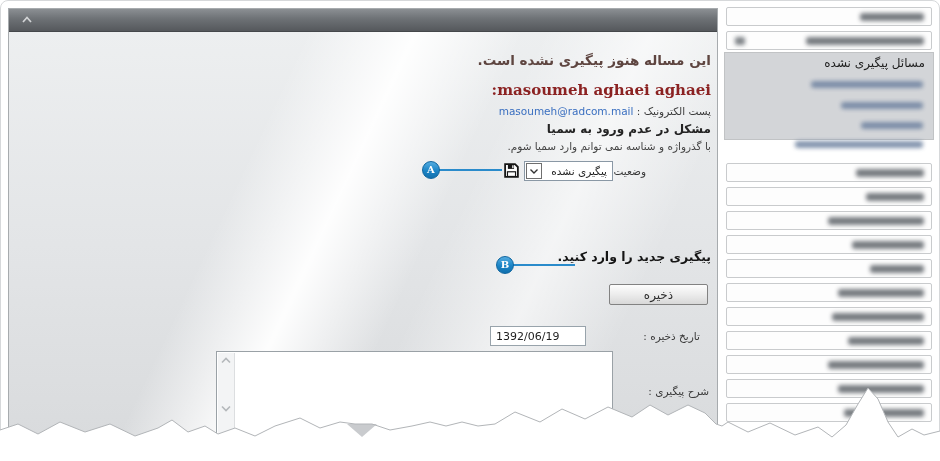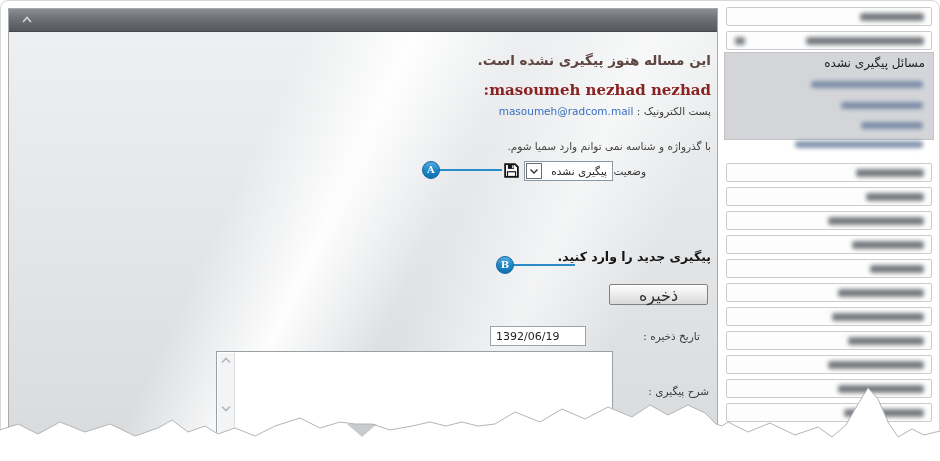--- a/index.html
+++ b/index.html
@@ -46,21 +46,21 @@
     font-family:"DejaVu Serif",serif;text-align:center;line-height:16px;}
   .c-a{left:413px;top:152px;}
   .c-b{left:487px;top:247px;}
   .c-line{position:absolute;height:2px;background:#2a8bcb;}
   .l-a{left:430px;top:160px;width:63px;}
   .l-b{left:504px;top:255px;width:62px;}
 
   .save-btn{position:absolute;left:600px;top:275px;width:99px;height:21px;
     border:1px solid #828282;border-radius:2px;
     background:linear-gradient(180deg,#fdfdfd 0%,#ececec 50%,#d8d8d8 100%);
-    font-family:"DejaVu Sans",sans-serif;font-size:16px;color:#2e2e2e;cursor:pointer;}
+    font-family:"DejaVu Sans",sans-serif;font-size:12px;color:#2e2e2e;cursor:pointer;}
   .date-input{position:absolute;left:481px;top:317px;width:96px;height:20px;box-sizing:border-box;
     border:1px solid #98a3ab;background:#fff;font-family:"DejaVu Sans",sans-serif;
     font-size:11px;color:#1c1c1c;padding:0 5px;direction:ltr;text-align:left;}
   .textbox{position:absolute;left:207px;top:342px;width:397px;height:96px;box-sizing:border-box;
     background:#fff;border:1px solid #9aa1a6;}
   .tb-scroll{position:absolute;left:1px;top:1px;bottom:1px;width:16px;background:#f3f4f5;
     border-right:1px solid #dcdee0;}
   .tb-up{position:absolute;left:3px;top:4px;}
   .tb-down{position:absolute;left:3px;top:52px;}
 
@@ -90,27 +90,28 @@
 
     <div class="panel-header">
       <svg class="collapse" width="10" height="7" viewBox="0 0 10 7">
         <polyline points="1,6 5,1.5 9,6" fill="none" stroke="#d2d4d6" stroke-width="1.7"></polyline>
       </svg>
     </div>
 
 
     <div class="t title">این مساله هنوز پیگیری نشده است.</div>
 
-    <div class="t name">masoumeh nezhad nezhad:</div>
+    <div class="t name">masoumeh aghaei aghaei:</div>
 
     <div class="t email-row">
       <span>پست الکترونیک :</span>
       <span class="email-link">masoumeh@radcom.mail</span>
     </div>
 
+    <div class="t subject">مشکل در عدم ورود به سمیا</div>
 
     <div class="t body-text">با گذرواژه و شناسه نمی توانم وارد سمیا شوم.</div>
 
     <div class="t status-label">وضعیت :</div>
 
     <div class="dropdown">
       <div class="dd-btn">
         <svg width="8" height="5" viewBox="0 0 8 5">
           <polyline points="0.5,0.5 4,4 7.5,0.5" fill="none" stroke="#333" stroke-width="1.4"></polyline>
         </svg>

